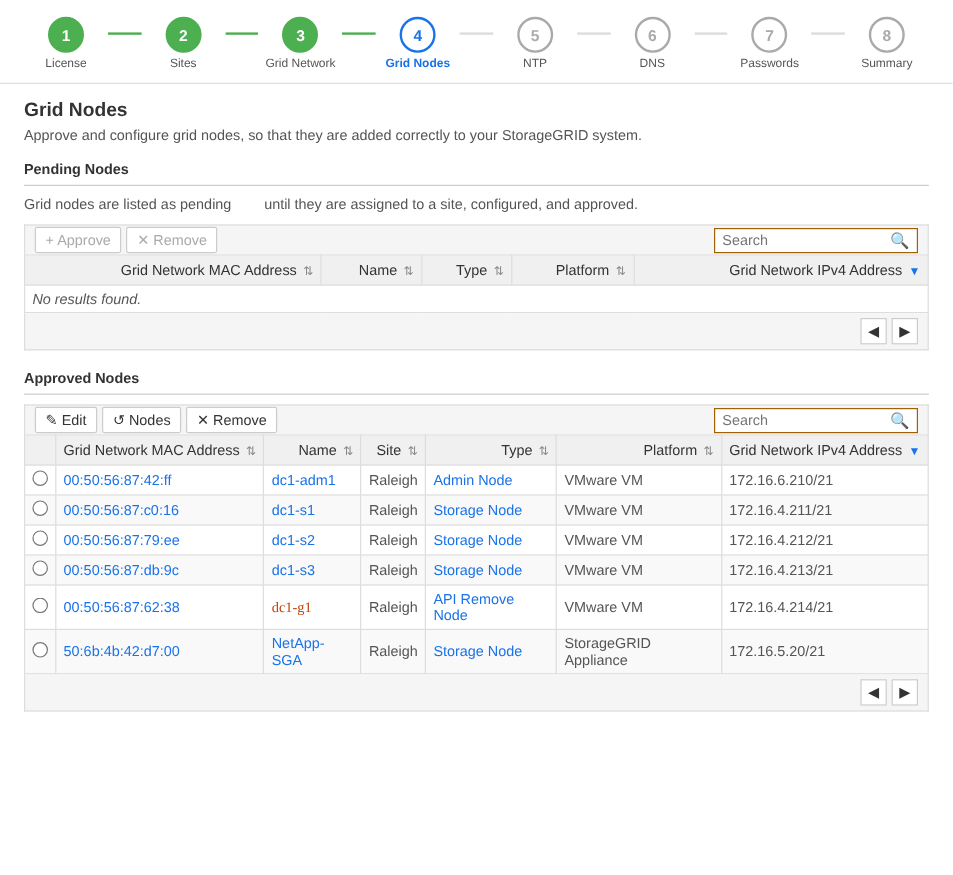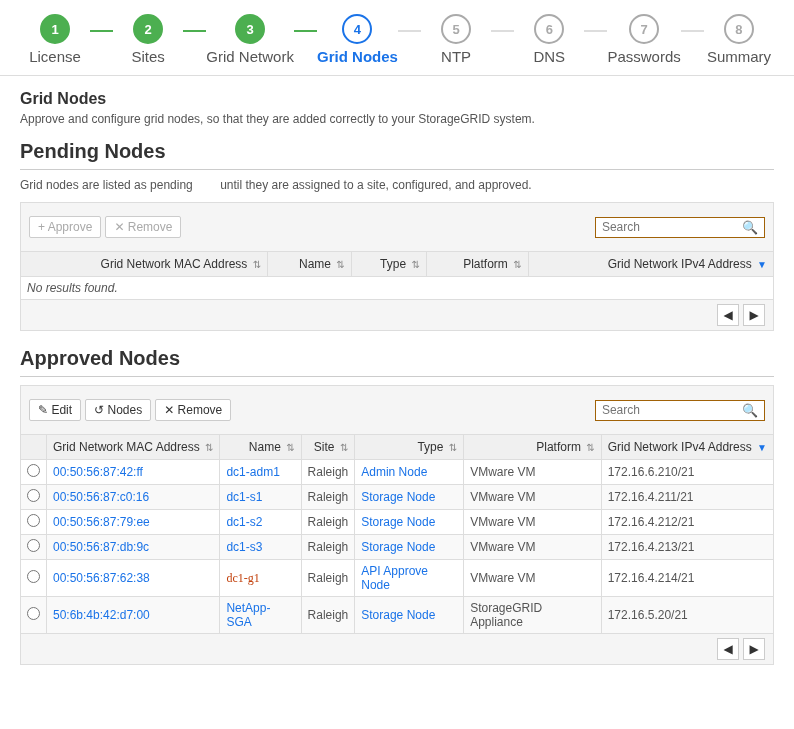--- a/index.html
+++ b/index.html
@@ -30,55 +30,55 @@
       justify-content: center;
       font-size: 13px;
       font-weight: bold;
       color: #fff;
       z-index: 1;
     }
     .step-circle.completed { background: #4CAF50; border: 2px solid #4CAF50; }
     .step-circle.active { background: #fff; border: 2px solid #1a73e8; color: #1a73e8; }
     .step-circle.inactive { background: #fff; border: 2px solid #aaa; color: #aaa; }
     .step-label {
-      font-size: 15px;
+      font-size: 10px;
       margin-top: 4px;
       color: #555;
       text-align: center;
     }
     .step-label.active-label { font-weight: bold; color: #1a73e8; }
     .step-connector {
       flex: 1;
       height: 2px;
       background: #4CAF50;
       margin-bottom: 18px;
     }
     .step-connector.inactive { background: #ddd; }
 
     
     .content { padding: 14px 20px; }
     .page-title { font-size: 16px; font-weight: bold; color: #333; margin-bottom: 4px; }
     .page-desc { font-size: 12px; color: #555; margin-bottom: 14px; }
 
     
-    .section-title { font-size: 20px; font-weight: bold; color: #333; margin-bottom: 6px; }
+    .section-title { font-size: 12px; font-weight: bold; color: #333; margin-bottom: 6px; }
     .section-divider { border: none; border-top: 1px solid #ccc; margin-bottom: 8px; }
 
     .info-text { font-size: 12px; color: #1a73e8; margin-bottom: 10px; }
     .info-text span { color: #555; }
 
     
     .table-toolbar {
       display: flex;
       justify-content: space-between;
       align-items: center;
       background: #f5f5f5;
       border: 1px solid #ddd;
       border-bottom: none;
-      padding: 13px 8px;
+      padding: 1px 8px;
     }
     .toolbar-buttons { display: flex; gap: 4px; }
     .btn {
       display: flex;
       align-items: center;
       gap: 3px;
       padding: 3px 8px;
       font-size: 12px;
       border: 1px solid #ccc;
       background: #fff;
@@ -325,21 +325,21 @@
       <td>Raleigh</td>
       <td style="color:#1a73e8;">Storage Node</td>
       <td>VMware VM</td>
       <td>172.16.4.213/21</td>
     </tr>
           <tr>
       <td class="radio-cell"><input type="radio" name="approved-row" style=""></td>
       <td style="color:#1a73e8;">00:50:56:87:62:38</td>
       <td style="color:#c2410c;font-family:Liberation Serif, serif;">dc1-g1</td>
       <td>Raleigh</td>
-      <td style="color:#1a73e8;">API Approve Node</td>
+      <td style="color:#1a73e8;">API Remove Node</td>
       <td>VMware VM</td>
       <td>172.16.4.214/21</td>
     </tr>
           <tr class="alt">
       <td class="radio-cell"><input type="radio" name="approved-row" style=""></td>
       <td style="color:#1a73e8;">50:6b:4b:42:d7:00</td>
       <td style="color:#1a73e8;">NetApp-SGA</td>
       <td>Raleigh</td>
       <td style="color:#1a73e8;">Storage Node</td>
       <td>StorageGRID Appliance</td>

